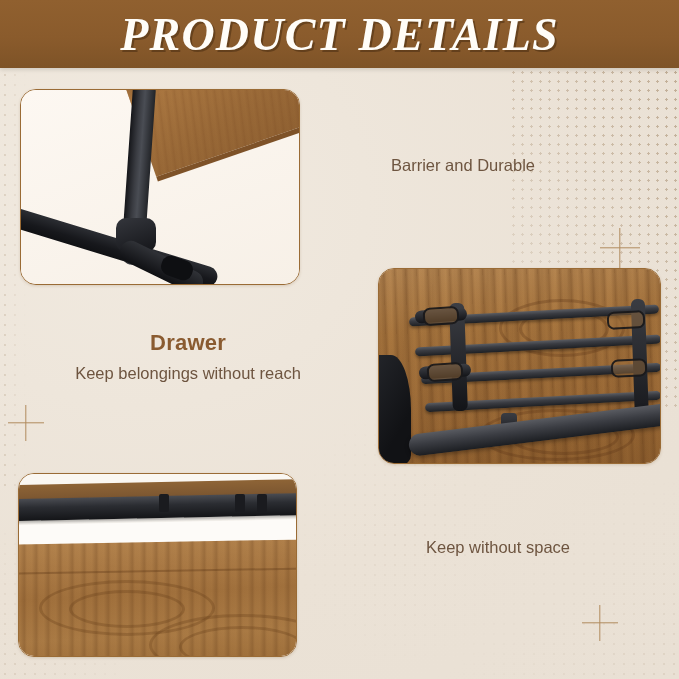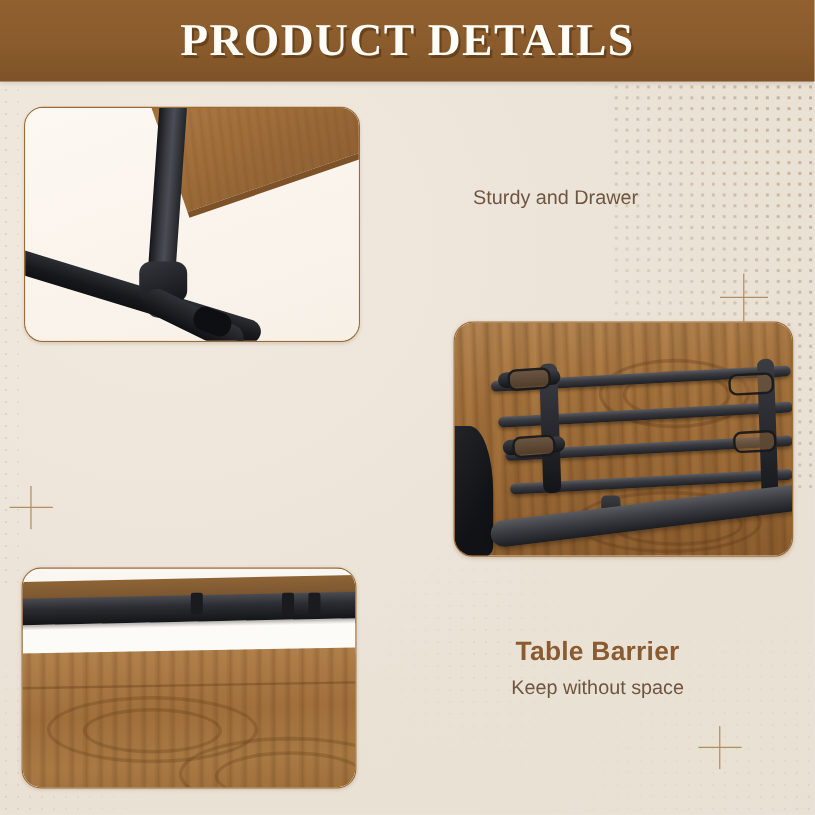--- a/index.html
+++ b/index.html
@@ -67,22 +67,22 @@
   
   .banner{
     position:absolute;left:0;top:0;width:679px;height:68px;
     background:linear-gradient(180deg,#90602F 0%,#8A5B2C 55%,#7E5327 100%);
     display:flex;align-items:center;justify-content:center;
     box-shadow:0 2px 4px rgba(0,0,0,0.12);
   }
   .banner-title{
     color:#FFFDF8;
     font-family:"Liberation Serif", serif;
-    font-weight:bold;
-    font-size:38px;letter-spacing:1.2px;
+    font-style:italic;font-weight:bold;
+    font-size:46px;letter-spacing:1.2px;
     text-shadow:2px 2px 0 rgba(60,35,12,0.45);
     white-space:nowrap;
   }
 
   
   .photo{
     position:absolute;
     border:1.4px solid #9A6B35;
     border-radius:16px;
     overflow:hidden;
@@ -296,37 +296,39 @@
       <div class="p1-top-edge"></div>
       <div class="p1-beam"></div>
       <div class="p1-leg"></div>
       <div class="p1-joint"></div>
       <div class="p1-beam2"></div>
       <div class="p1-foot"></div>
     </div>
   </div>
 
   <div class="caption" id="cap-aluminum">
-    <p class="cap-sub">Sturdy and Drawer</p>
+    <p class="cap-sub">Barrier and Durable</p>
   </div>
 
   <div class="cross" id="cross-topright">
     <i class="h"></i>
       <i class="v"></i>
   </div>
   <div class="cross" id="cross-left">
     <i class="h"></i>
       <i class="v"></i>
   </div>
   <div class="cross" id="cross-bottomright">
     <i class="h"></i>
       <i class="v"></i>
   </div>
 
   <div class="caption" id="cap-drawer">
+    <p class="cap-title">Drawer</p>
+    <p class="cap-sub">Keep belongings without reach</p>
   </div>
 
   <div class="photo" id="photo-barrier">
     <div class="ph-inner">
       <div class="p2-wood"></div>
       <div class="p2-knot p2-k1"></div>
       <div class="p2-knot p2-k2"></div>
       <div class="p2-knot p2-k3"></div>
       <div class="p2-knot p2-k4"></div>
       <div class="rail rail1"></div>
@@ -359,17 +361,16 @@
       <div class="p3-wood"></div>
       <div class="p3-seam"></div>
       <div class="p3-knot p3-kA"></div>
       <div class="p3-knot p3-kB"></div>
       <div class="p3-knot p3-kC"></div>
       <div class="p3-knot p3-kD"></div>
     </div>
   </div>
 
   <div class="caption" id="cap-barrier">
-    <p class="cap-title">Table Barrier</p>
     <p class="cap-sub">Keep without space</p>
   </div>
 
 </div>
 
 </body></html>

